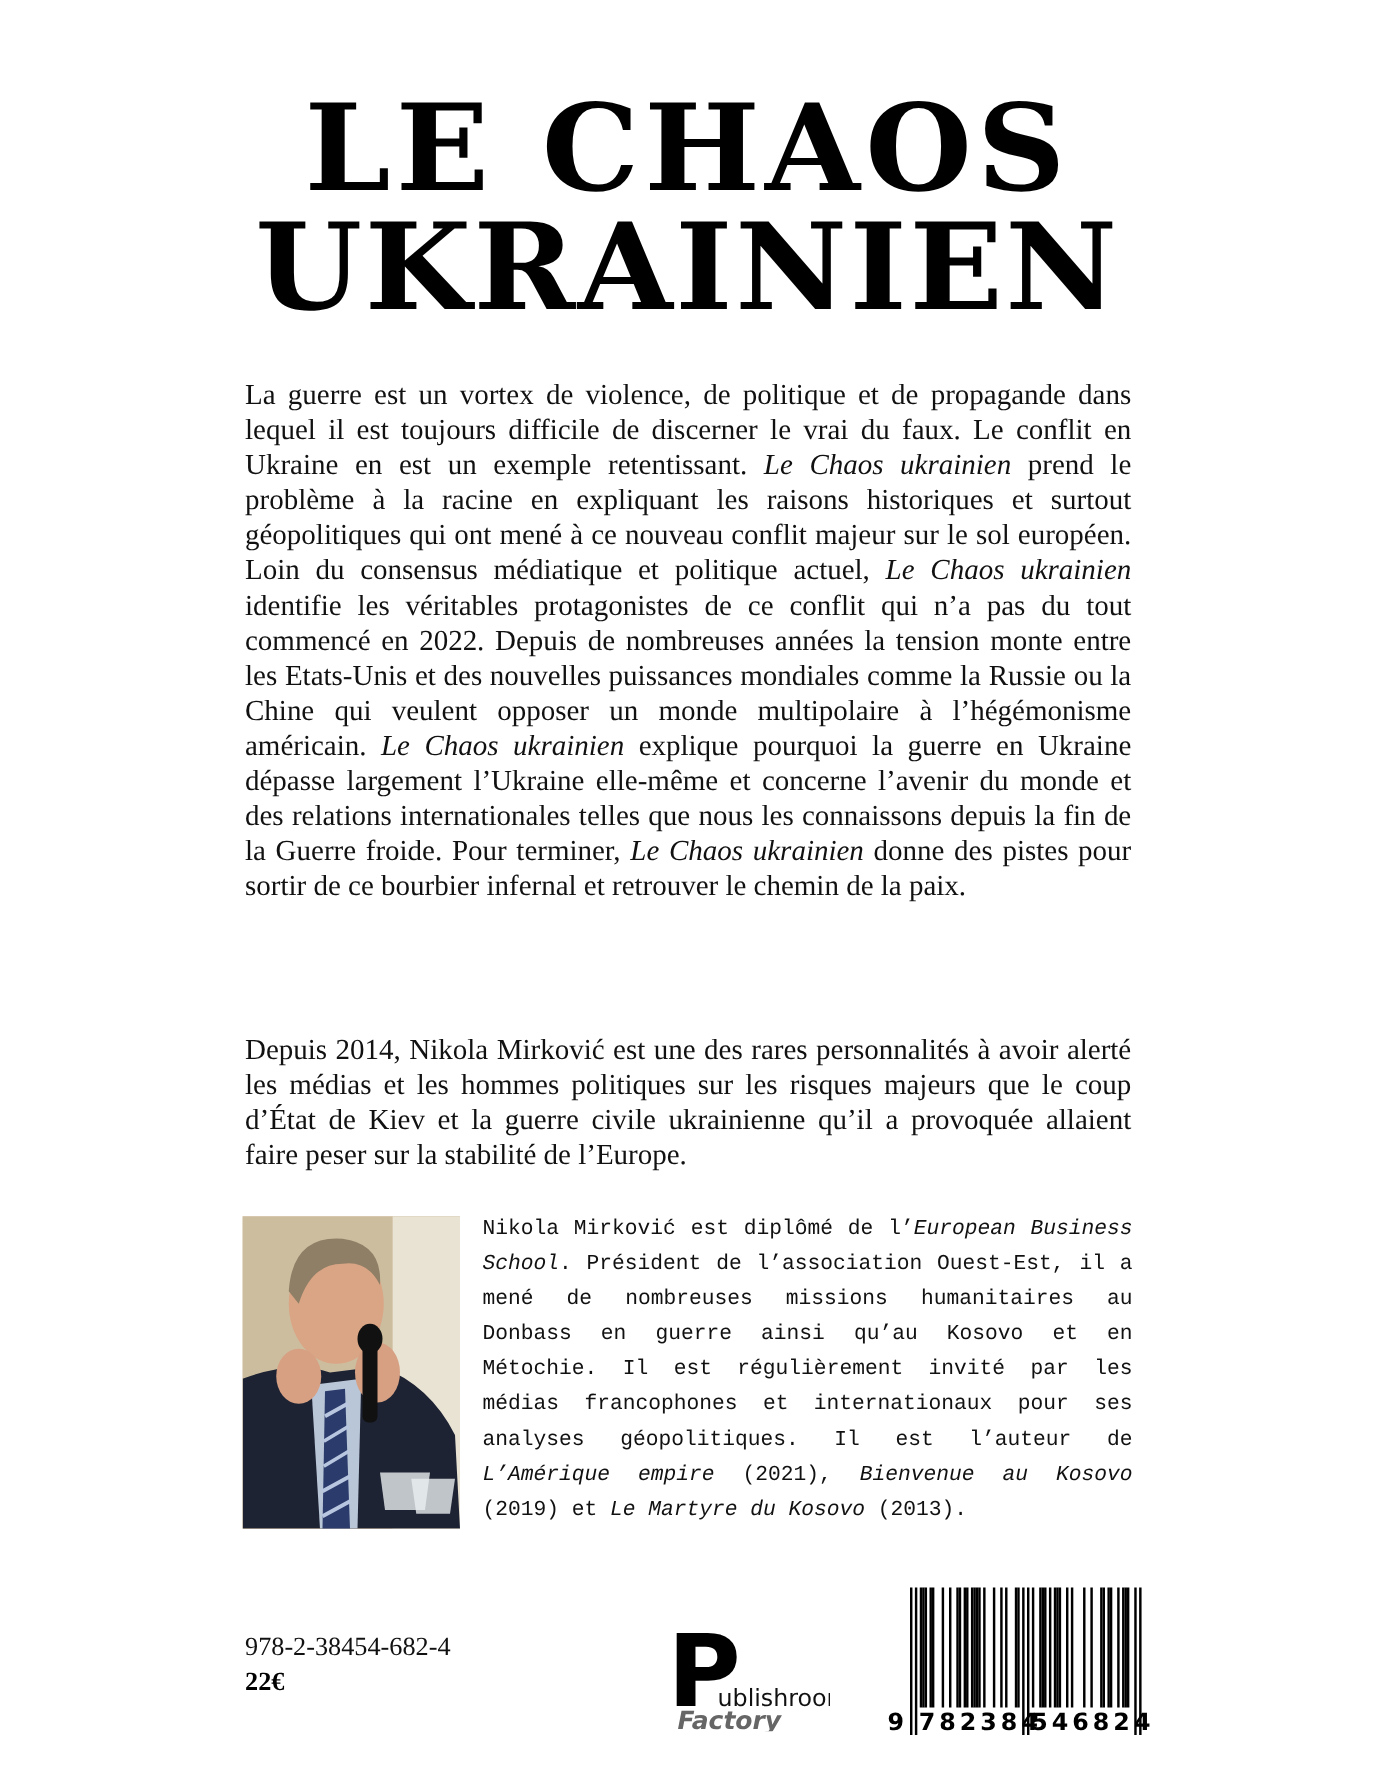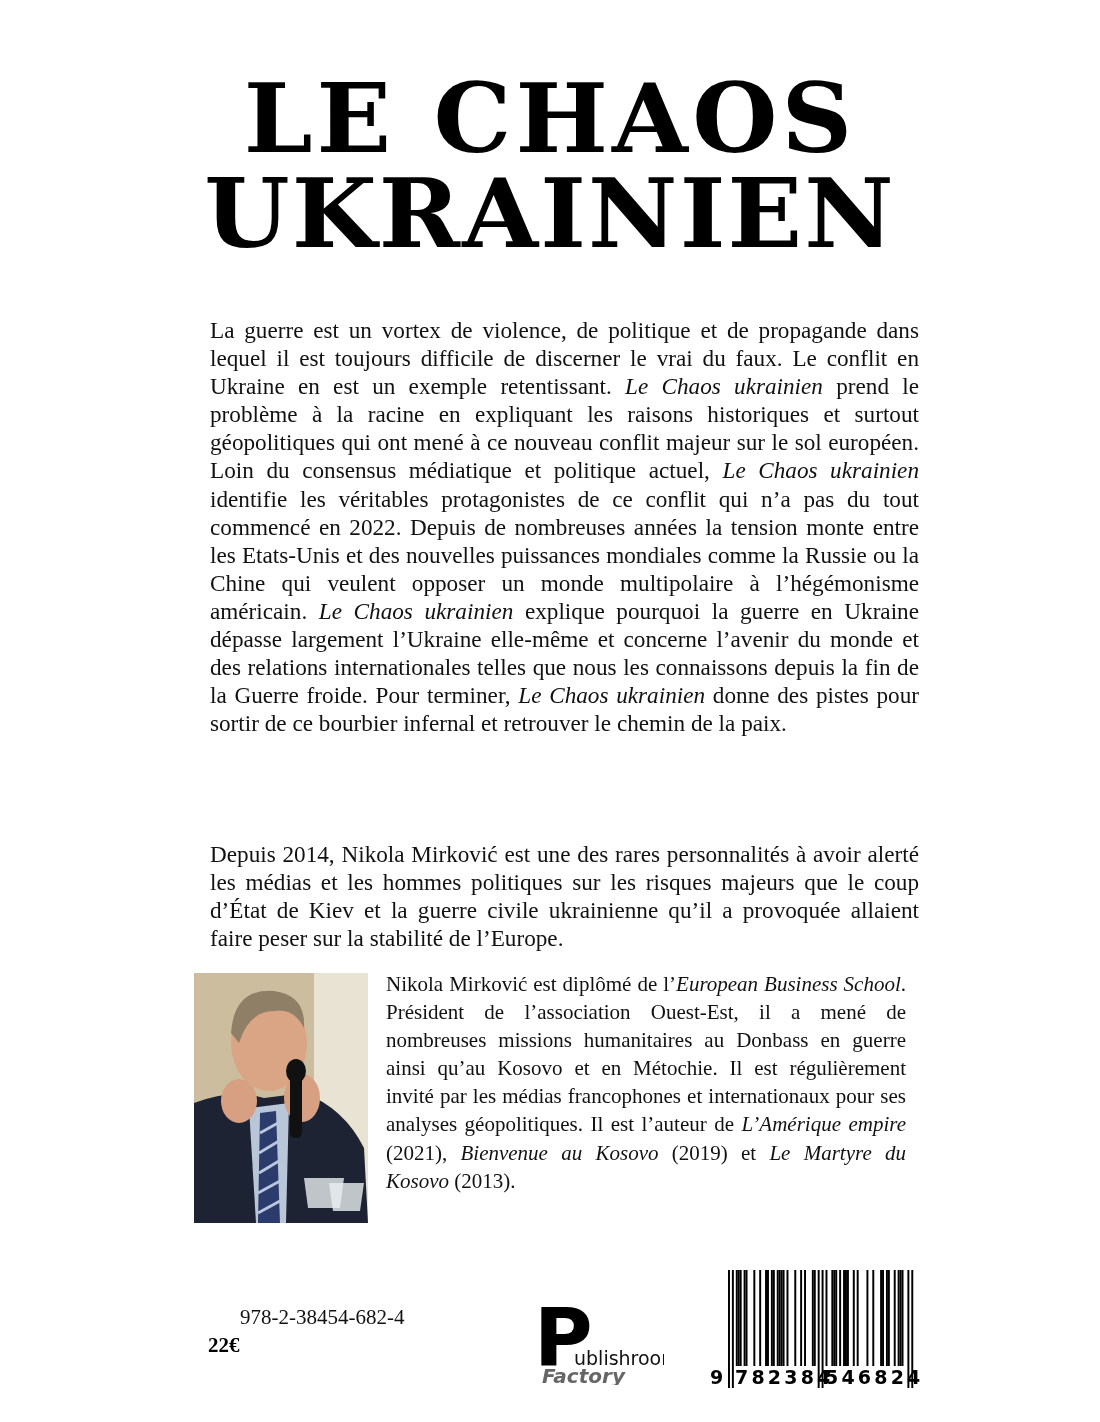--- a/index.html
+++ b/index.html
@@ -9,36 +9,36 @@
     font-family: "DejaVu Serif", serif; font-weight: bold;
     font-size: 96px; line-height: 96px; letter-spacing: 4px;
     color: #000; margin: 0;
     transform: scaleX(1.02);
   }
   .title.l1 { top: 71px; }
   .title.l2 { top: 166px; letter-spacing: 2px; }
   .body-text {
     position: absolute; left: 196px; width: 709px;
     font-family: "Liberation Serif", serif; font-size: 23.2px; line-height: 28.1px;
-    text-align: justify; color: #111; margin: 14px;
+    text-align: justify; color: #111; margin: 0;
   }
   .p1 { top: 302px; }
   .p2 { top: 826px; }
   em { font-style: italic; }
   .photo {
     position: absolute; left: 194px; top: 973px; width: 174px; height: 250px;
     overflow: hidden; background: #d9cbb2;
   }
   .bio {
     position: absolute; left: 386px; top: 970px; width: 520px;
-    font-family: Liberation Serif, serif; font-size: 21px; line-height: 28.1px;
+    font-family: Liberation Mono, monospace; font-size: 17px; line-height: 28.1px;
     text-align: justify; color: #111; margin: 0;
   }
-  .isbn { position: absolute; left: 196px; top: 1305px; font-family: "Liberation Serif", serif; font-size: 21px; color: #111; margin-left: 44px; }
-  .price { position: absolute; left: 208px; top: 1333px; font-family: "Liberation Serif", serif; font-size: 21px; font-weight: bold; color: #000; }
+  .isbn { position: absolute; left: 196px; top: 1305px; font-family: "Liberation Serif", serif; font-size: 21px; color: #111; }
+  .price { position: absolute; left: 196px; top: 1333px; font-family: "Liberation Serif", serif; font-size: 21px; font-weight: bold; color: #000; }
   .logo { position: absolute; left: 534px; top: 1303px; width: 130px; height: 82px; }
   .barcode { position: absolute; left: 708px; top: 1268px; width: 212px; height: 122px; }
 </style>
 </head>
 <body>
 
 <h1 class="title l1">LE CHAOS</h1>
 <h1 class="title l2">UKRAINIEN</h1>
 
 <p class="body-text p1"><span>La guerre est un vortex de violence, de politique et de propagande dans lequel il est toujours difficile de discerner le vrai du faux. Le conflit en Ukraine en est un exemple retentissant. </span><em>Le Chaos ukrainien</em><span> prend le problème à la racine en expliquant les raisons historiques et surtout géopolitiques qui ont mené à ce nouveau conflit majeur sur le sol européen. Loin du consensus médiatique et politique actuel, </span><em>Le Chaos ukrainien</em><span> identifie les véritables protagonistes de ce conflit qui n’a pas du tout commencé en 2022. Depuis de nombreuses années la tension monte entre les Etats-Unis et des nouvelles puissances mondiales comme la Russie ou la Chine qui veulent opposer un monde multipolaire à l’hégémonisme américain. </span><em>Le Chaos ukrainien</em><span> explique pourquoi la guerre en Ukraine dépasse largement l’Ukraine elle-même et concerne l’avenir du monde et des relations internationales telles que nous les connaissons depuis la fin de la Guerre froide. Pour terminer, </span><em>Le Chaos ukrainien</em><span> donne des pistes pour sortir de ce bourbier infernal et retrouver le chemin de la paix.</span></p>

